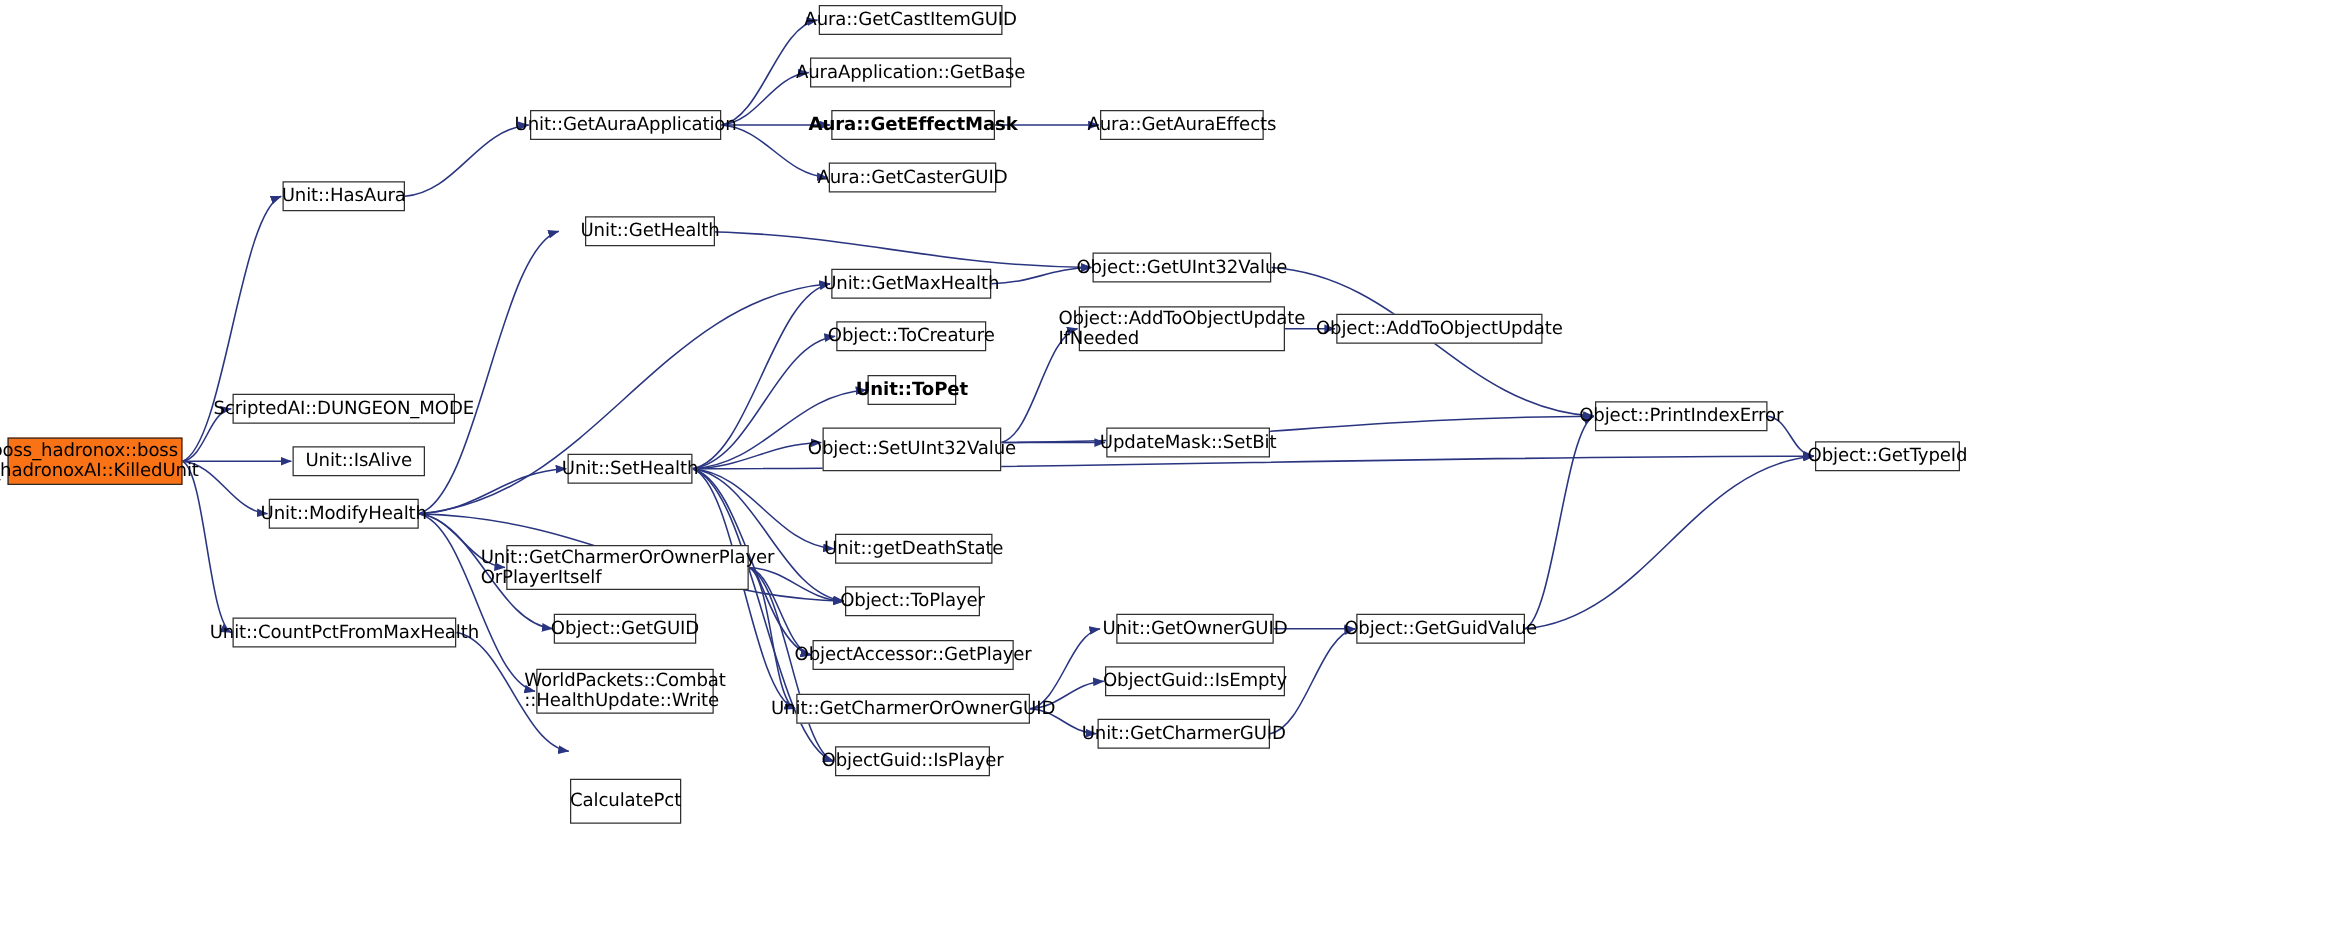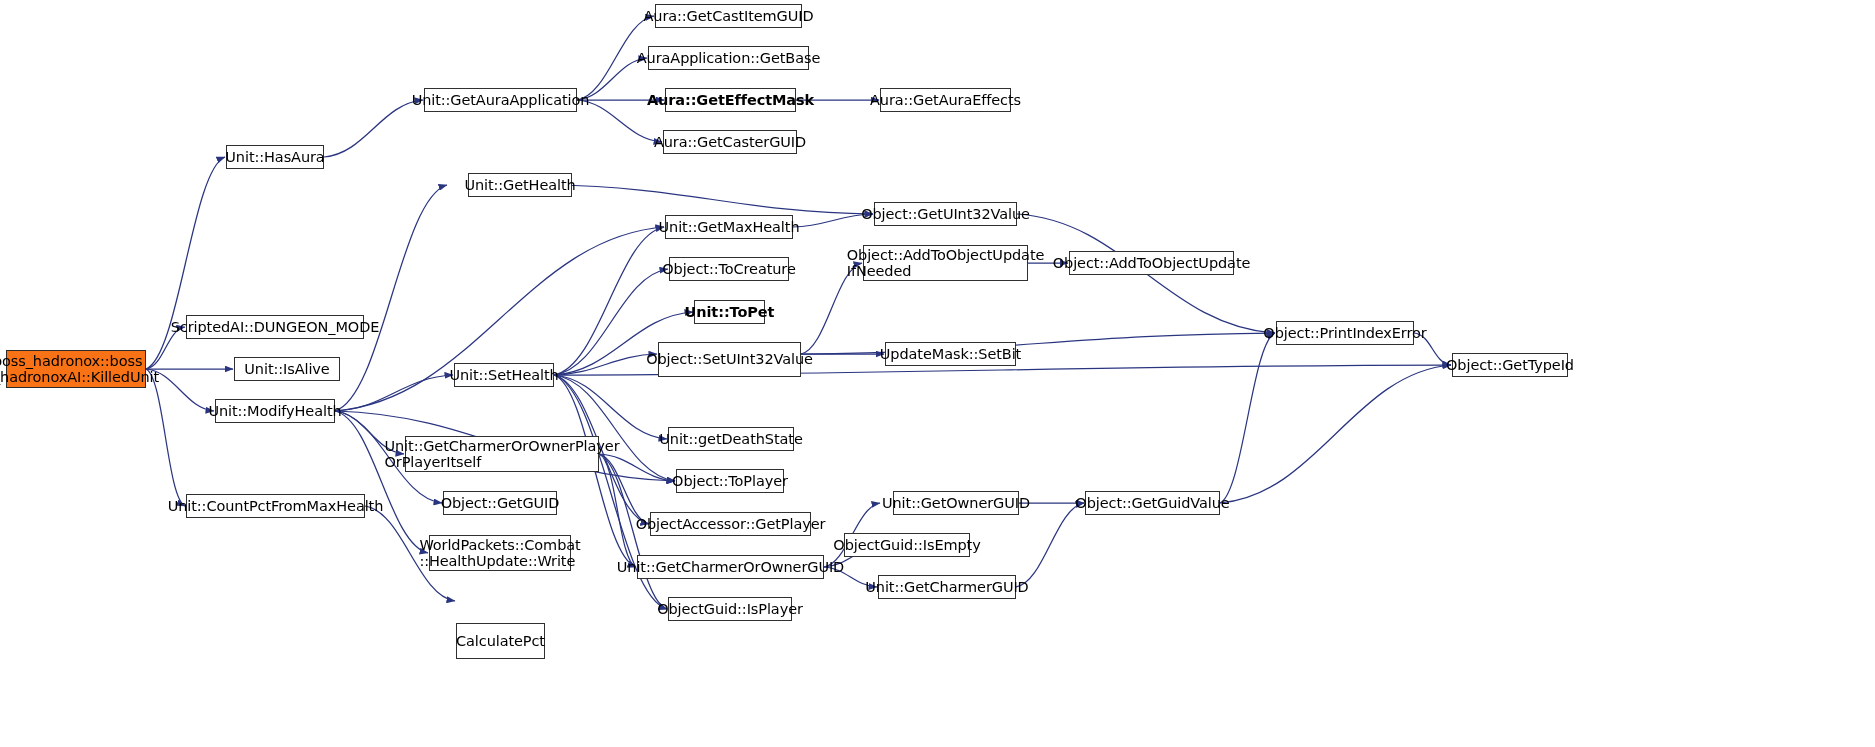--- a/index.html
+++ b/index.html
@@ -139,20 +139,20 @@
       <div class="node" style="left: 676px; top: 469px; width: 108px; height: 24px;"><span class="node-label">Object::ToPlayer</span></div>
       <div class="node" style="left: 650px; top: 512px; width: 161px; height: 24px;"><span class="node-label">ObjectAccessor::GetPlayer</span></div>
       <div class="node" style="left: 637px; top: 555px; width: 187px; height: 24px;"><span class="node-label">Unit::GetCharmerOrOwnerGUID</span></div>
       <div class="node" style="left: 668px; top: 597px; width: 124px; height: 24px;"><span class="node-label">ObjectGuid::IsPlayer</span></div>
       <div class="node" style="left: 880px; top: 88px; width: 131px; height: 24px;"><span class="node-label">Aura::GetAuraEffects</span></div>
       <div class="node" style="left: 874px; top: 202px; width: 143px; height: 24px;"><span class="node-label">Object::GetUInt32Value</span></div>
       <div class="node" style="left: 863px; top: 245px; width: 165px; height: 36px;"><span class="node-label">Object::AddToObjectUpdate
 IfNeeded</span></div>
       <div class="node" style="left: 885px; top: 342px; width: 131px; height: 24px;"><span class="node-label">UpdateMask::SetBit</span></div>
       <div class="node" style="left: 893px; top: 491px; width: 126px; height: 24px;"><span class="node-label">Unit::GetOwnerGUID</span></div>
-      <div class="node" style="left: 844px; top: 533px; width: 126px; height: 24px;"><span class="node-label">ObjectGuid::IsEmpty</span></div>
+      <div class="node" style="left: 884px; top: 533px; width: 144px; height: 24px;"><span class="node-label">ObjectGuid::IsEmpty</span></div>
       <div class="node" style="left: 878px; top: 575px; width: 138px; height: 24px;"><span class="node-label">Unit::GetCharmerGUID</span></div>
       <div class="node" style="left: 1069px; top: 251px; width: 165px; height: 24px;"><span class="node-label">Object::AddToObjectUpdate</span></div>
       <div class="node" style="left: 1085px; top: 491px; width: 135px; height: 24px;"><span class="node-label">Object::GetGuidValue</span></div>
       <div class="node" style="left: 1276px; top: 321px; width: 138px; height: 24px;"><span class="node-label">Object::PrintIndexError</span></div>
       <div class="node" style="left: 1452px; top: 353px; width: 116px; height: 24px;"><span class="node-label">Object::GetTypeId</span></div>
     </div>
 </div>
 
 </body></html>

